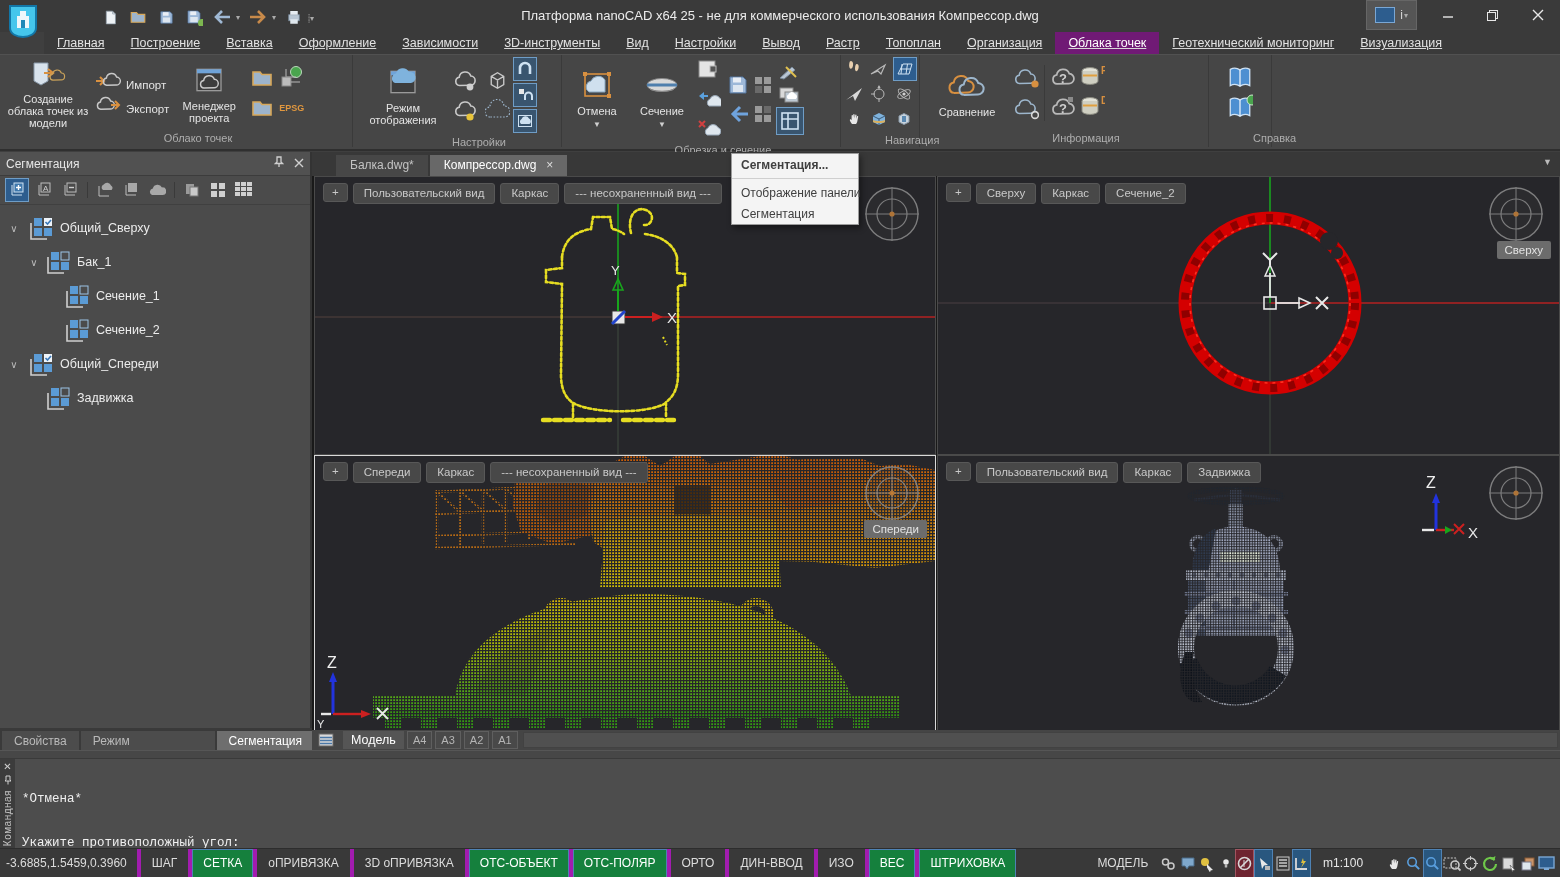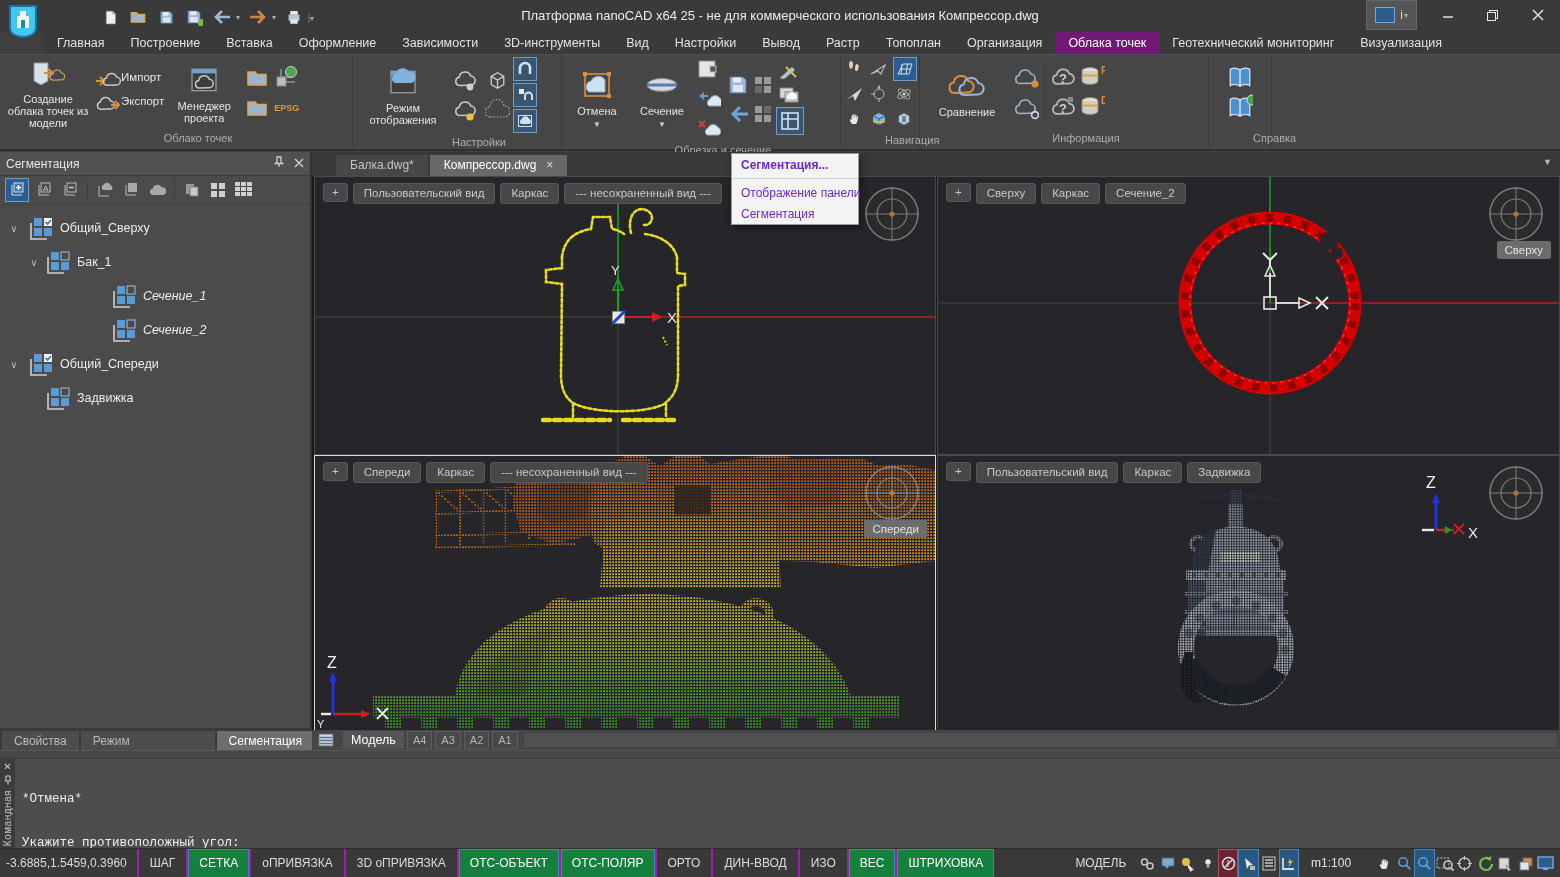--- a/index.html
+++ b/index.html
@@ -14,52 +14,52 @@
   .qcaret{color:#aaa;font-size:8px;margin-left:-4px;}
   .wtitle{position:absolute;left:0;right:0;top:0;height:32px;line-height:32px;text-align:center;
           color:#ececec;font-size:13px;pointer-events:none;}
   .winctl{position:absolute;right:0;top:0;height:36px;display:flex;align-items:flex-start;}
   .infobox{background:#555;border:1px solid #666;height:28px;display:flex;align-items:center;
            gap:5px;padding:0 8px;margin-right:8px;margin-top:0;}
   .infobox .ibadge{width:18px;height:14px;background:#2d5d8e;border:1px solid #7aa7d4;display:inline-block;}
   .wbtn{width:45px;height:30px;display:flex;align-items:center;justify-content:center;color:#e8e8e8;
         font-size:13px;}
   
-  .menubar{position:absolute;left:44px;top:32px;right:0;height:22px;display:flex;background:#3a3a3a;}
+  .menubar{position:absolute;left:44px;top:32px;right:0;height:22px;display:flex;background:#3a3a3a;text-decoration:underline;}
   .mitem{padding:0 13px;line-height:22px;color:#e2e2e2;font-size:12.5px;white-space:nowrap;}
   .mitem.active{background:#701a75;color:#fff;}
   
   .ribbon{position:absolute;left:0;top:54px;width:1560px;height:94px;background:#464646;
           border-top:1px solid #515151;border-bottom:2px solid #2f2f2f;display:flex;}
   .grp{height:92px;border-right:1px solid #3a3a3a;display:flex;flex-direction:column;flex:0 0 auto;}
   .grpbody{flex:1;display:flex;align-items:center;padding:2px 4px;gap:3px;}
   .grplabel{height:16px;line-height:15px;text-align:center;color:#aeaeae;font-size:11px;margin-left:44px;}
   .bigbtn{width:88px;display:flex;flex-direction:column;align-items:center;justify-content:center;
           gap:2px;text-align:center;color:#e4e4e4;font-size:11px;line-height:12px;height:72px;}
   .bigbtn .bi{height:36px;display:flex;align-items:center;justify-content:center;}
   .vcol{display:flex;flex-direction:column;justify-content:center;gap:4px;}
-  .hrow{display:flex;align-items:flex-start;color:#e4e4e4;font-size:11.5px;white-space:nowrap;}
+  .hrow{display:flex;align-items:flex-end;gap:5px;color:#e4e4e4;font-size:11.5px;white-space:nowrap;}
   .sq{width:26px;height:26px;display:flex;align-items:center;justify-content:center;}
   .sq.blue{background:#39556f;border:1px solid #6f9dc6;}
   .drop{font-size:8px;color:#cfcfcf;}
   .epsg{color:#e0973f;font-weight:bold;font-size:9px;line-height:8px;}
   
   .lpanel{position:absolute;left:0;top:152px;width:310px;height:576px;background:#4b4b4b;
           border-right:2px solid #333;}
   .lp-head{height:23px;background:#515151;border-bottom:1px solid #3c3c3c;display:flex;align-items:center;
            padding:0 6px;color:#e6e6e6;}
   .lp-head .sp{flex:1;}
   .lp-tools{height:28px;display:flex;align-items:center;gap:4px;padding:0 5px;border-bottom:1px solid #404040;}
   .ti{width:22px;height:22px;display:flex;align-items:center;justify-content:center;color:#cfcfcf;}
   .ti.active{background:#2d5d8e;border:1px solid #6f9dc6;}
   .tsep{width:1px;height:16px;background:#3a3a3a;margin:0 2px;}
   .tree{padding-top:6px;}
   .trow{display:flex;align-items:center;height:34px;gap:7px;color:#ececec;font-size:12.5px;}
   .trow .chev{width:12px;color:#b9b9b9;font-size:10px;text-align:center;}
-  .lvl0{padding-left:8px;} .lvl1{padding-left:44px;} .lvl2{padding-left:110px;font-style:italic;}
+  .lvl0{padding-left:8px;} .lvl1{padding-left:44px;} .lvl2{padding-left:63px;}
   
   .ltabs{position:absolute;left:0;top:728px;width:312px;height:24px;background:#3a3a3a;display:flex;
          align-items:flex-end;gap:2px;padding-left:2px;}
   .ltab{height:21px;line-height:21px;padding:0 12px;background:#4c4c4c;color:#b9b9b9;font-size:12px;}
   .ltab.active{background:#6e6e6e;color:#fff;}
   
   .dtabs{position:absolute;left:312px;top:152px;right:0;height:24px;background:#383838;display:flex;
          align-items:flex-end;}
   .dtab{height:21px;line-height:21px;padding:0 14px;background:#474747;color:#c3c3c3;font-size:12px;
         margin-right:2px;display:flex;align-items:center;gap:10px;}
@@ -73,21 +73,21 @@
   .chips{position:absolute;left:8px;top:6px;display:flex;gap:5px;z-index:3;}
   .chip{height:17px;line-height:17px;padding:1px 10px;background:#484848;border:1px solid #585858;
         border-radius:3px;color:#c9c9c9;font-size:11.5px;white-space:nowrap;}
   .chip.plus{padding:0 8px;}
   .navwheel{position:absolute;right:14px;top:8px;z-index:3;opacity:.85;}
   .wheelchip{position:absolute;right:8px;top:64px;height:18px;line-height:18px;padding:0 8px;
              background:#6c6c6c;border-radius:2px;color:#e2e2e2;font-size:11.5px;z-index:3;}
   .vpsvg{position:absolute;left:0;top:0;}
   
   .ctxmenu{position:absolute;left:731px;top:153px;width:126px;background:#f4f4f4;border:1px solid #9b9b9b;
-           box-shadow:2px 3px 6px rgba(0,0,0,.45);z-index:20;color:#6d28d9;}
+           box-shadow:2px 3px 6px rgba(0,0,0,.45);z-index:20;color:#404040;}
   .cmi{padding:4px 9px 3px;font-size:12px;white-space:nowrap;}
   .cmi.first{font-weight:bold;border-bottom:1px solid #cfcfcf;padding-bottom:6px;margin-bottom:3px;}
   
   .modelbar{position:absolute;left:312px;top:730px;right:0;height:20px;background:#454545;display:flex;
             align-items:center;gap:3px;border-bottom:1px solid #383838;}
   .mb-ic{margin:0 6px 0 6px;}
   .mb-model{color:#fff;font-size:12.5px;padding:0 8px;background:#555;height:18px;line-height:18px;}
   .sheet{height:16px;line-height:16px;padding:0 5px;border:1px solid #5f5f5f;color:#b5b5b5;font-size:11px;background:#494949;}
   .hscroll{flex:1;height:14px;background:#505050;border:1px solid #424242;margin:0 2px;}
   .belowstrip{position:absolute;left:0;top:750px;width:1560px;height:8px;background:#474747;border-top:1px solid #565656;}
@@ -96,21 +96,21 @@
   .cmdside{position:absolute;left:0;top:0;width:15px;height:90px;background:#3c3c3c;display:flex;
            flex-direction:column;align-items:center;gap:3px;padding-top:2px;}
   .cmdside .g{color:#cfcfcf;font-size:10px;line-height:11px;}
   .cmdvert{color:#c3c3c3;font-size:10px;writing-mode:vertical-rl;transform:rotate(180deg);letter-spacing:.5px;}
   .cmdlines{position:absolute;left:22px;top:3px;right:4px;font-family:"Liberation Mono","DejaVu Sans Mono",monospace;
             font-size:12.5px;color:#f1f1f1;line-height:14.8px;white-space:pre;}
   
   .status{position:absolute;left:0;top:848px;width:1560px;height:29px;background:#393939;border-top:1px solid #2d2d2d;
           display:flex;align-items:stretch;font-size:12px;color:#dcdcdc;}
   .scoords{padding:0 10px 0 6px;line-height:28px;white-space:nowrap;}
-  .stgl{padding:0 11px;line-height:28px;border-left:2px solid #a21caf;white-space:nowrap;}
+  .stgl{padding:0 11px;line-height:28px;border-left:4px solid #a21caf;white-space:nowrap;}
   .stgl.on{background:#15803d;box-shadow:inset 0 0 0 1px #4e82b4;color:#fff;}
   .sic{width:26px;display:flex;align-items:center;justify-content:center;}
   .sic.on{background:#29577f;box-shadow:inset 0 0 0 1px #4e82b4;}
   .sic.red{background:#6e2430;box-shadow:inset 0 0 0 1px #a05560;}
   .sscale{padding:0 12px;line-height:28px;color:#e6e6e6;}
   .sgap{width:14px;}
 </style>
 </head>
 <body>
 

